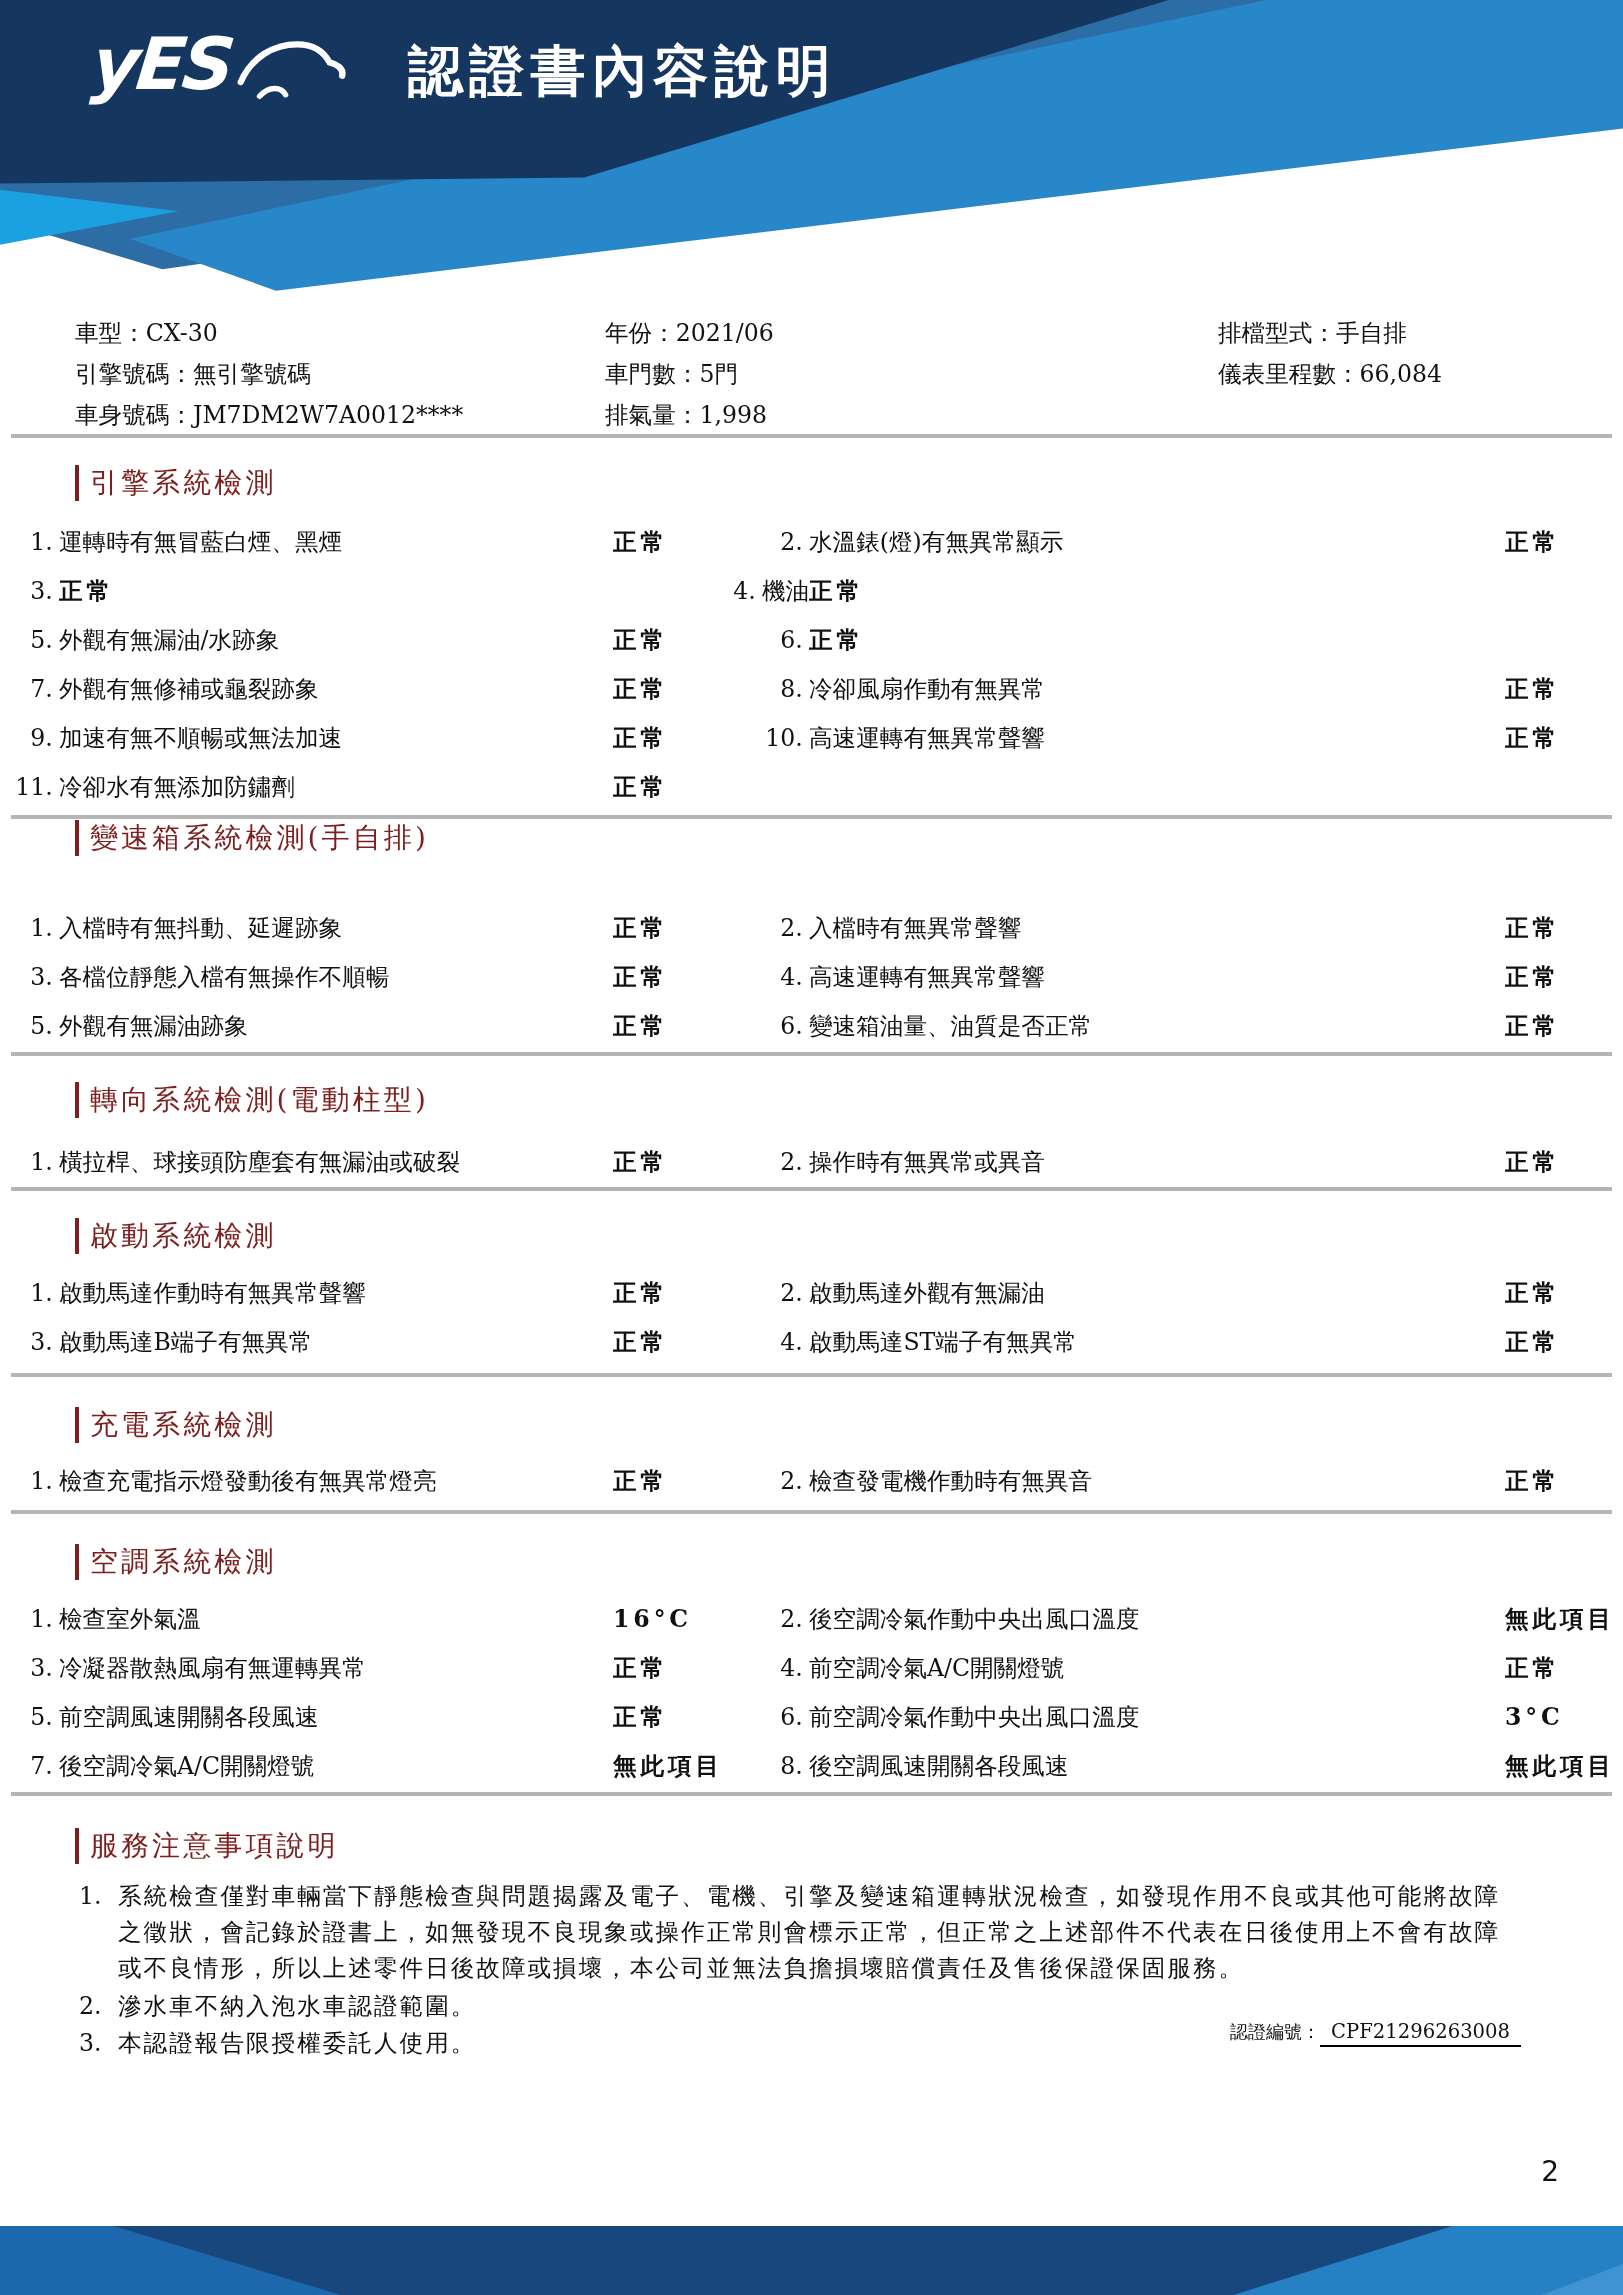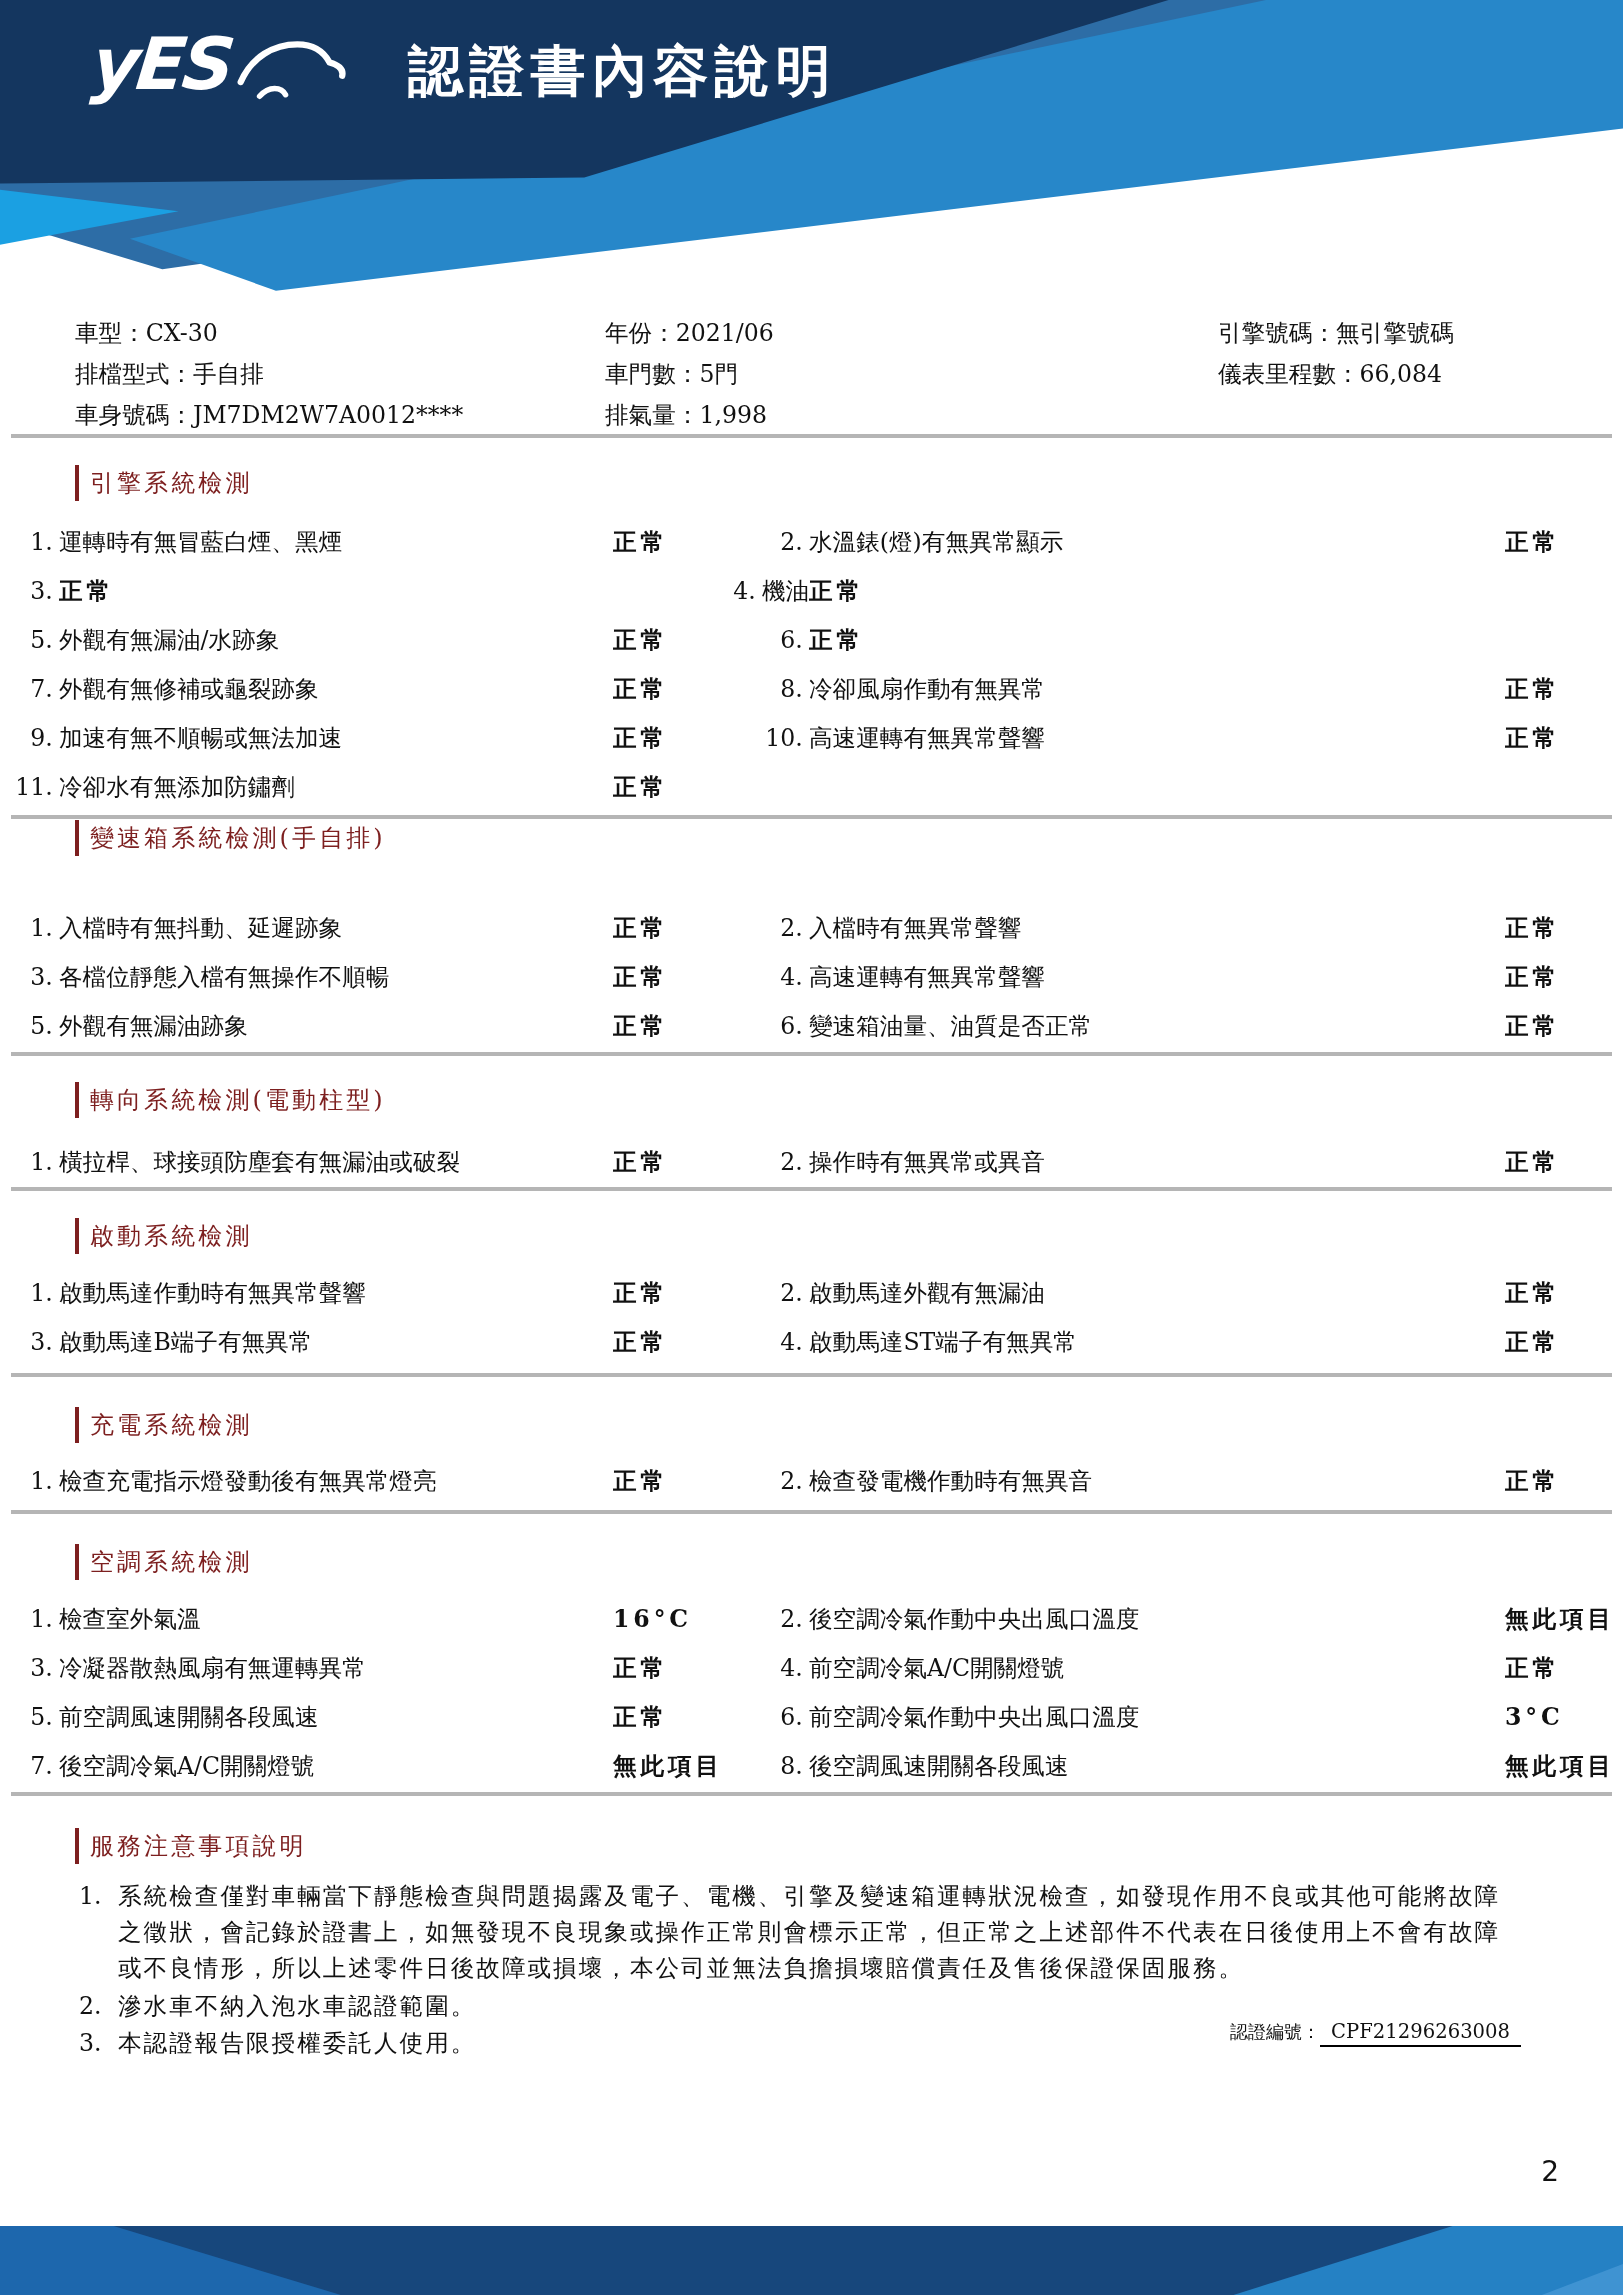--- a/index.html
+++ b/index.html
@@ -43,21 +43,21 @@
   
   .info{position:absolute;left:75px;right:75px;top:313px;
     display:grid;grid-template-columns:530px 613px 1fr;font-size:23.6px;}
   .info span{line-height:41px;white-space:nowrap;}
   
   .divider{position:absolute;left:11px;right:11px;height:3.9px;background:var(--divider_gray);}
   
   .sec{position:absolute;left:75px;right:75px;}
   .sec-head{display:flex;align-items:center;height:39px;}
   .sec-bar{width:3.9px;height:36px;background:var(--accent_maroon);margin-right:11px;flex:none;}
-  .sec-title{font-size:24px;color:var(--accent_maroon);letter-spacing:3.1px;font-weight:400;white-space:nowrap;}
+  .sec-title{font-size:28px;color:var(--accent_maroon);letter-spacing:3.1px;font-weight:400;white-space:nowrap;}
   .rows{position:absolute;left:0;right:0;}
   .row{display:grid;grid-template-columns:59px 554px 118px 31px 47px 1fr 118px;height:49px;align-items:center;font-size:23.6px;}
   .num{text-align:right;padding-right:6.3px;white-space:nowrap;}
   .txt{white-space:nowrap;overflow:hidden;}
   .val{text-align:left;letter-spacing:3.9px;white-space:nowrap;font-weight:bold;}
   
   .notes-body{position:absolute;left:79px;right:101px;top:1878px;font-size:23.6px;}
   .note{display:flex;line-height:36px;margin-bottom:1.6px;}
   .note .n{width:39px;flex:none;}
   .note .t{flex:1;letter-spacing:2px;}
@@ -90,22 +90,22 @@
           <path d="M30 84 C42 70 58 72 63 82" fill="none" stroke="#ffffff" stroke-width="7" stroke-linecap="round"></path>
         </svg>
       </span>
     </div>
     <div class="hdr-title">認證書內容說明</div>
   </div>
 
   <div class="info">
     <span>車型：CX-30</span>
     <span>年份：2021/06</span>
+    <span>排檔型式：手自排</span>
     <span>引擎號碼：無引擎號碼</span>
-    <span>排檔型式：手自排</span>
     <span>車門數：5門</span>
     <span>儀表里程數：66,084</span>
     <span>車身號碼：JM7DM2W7A0012****</span>
     <span>排氣量：1,998</span>
   </div>
 
   <div class="divider" style="top:434px"></div>
 
   <div class="sec" style="top:463px">
     <div class="sec-head">

